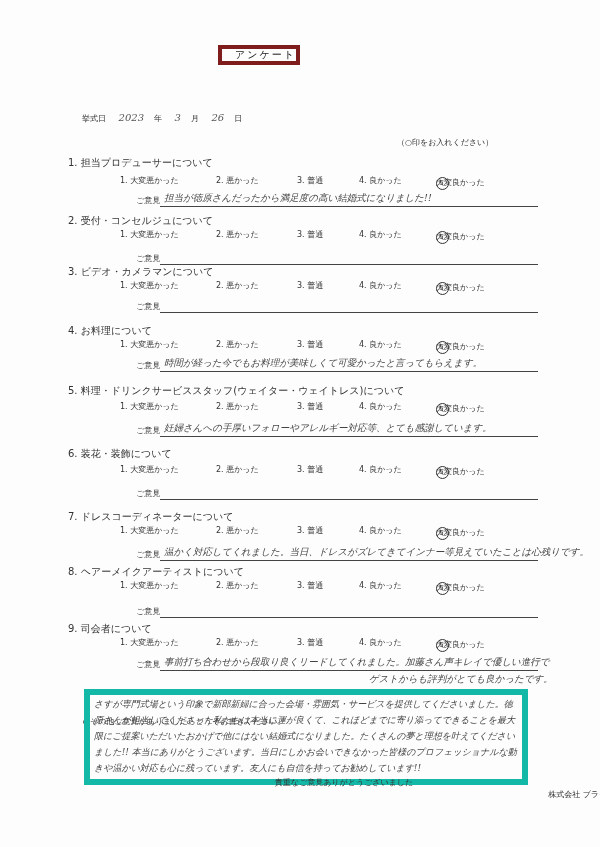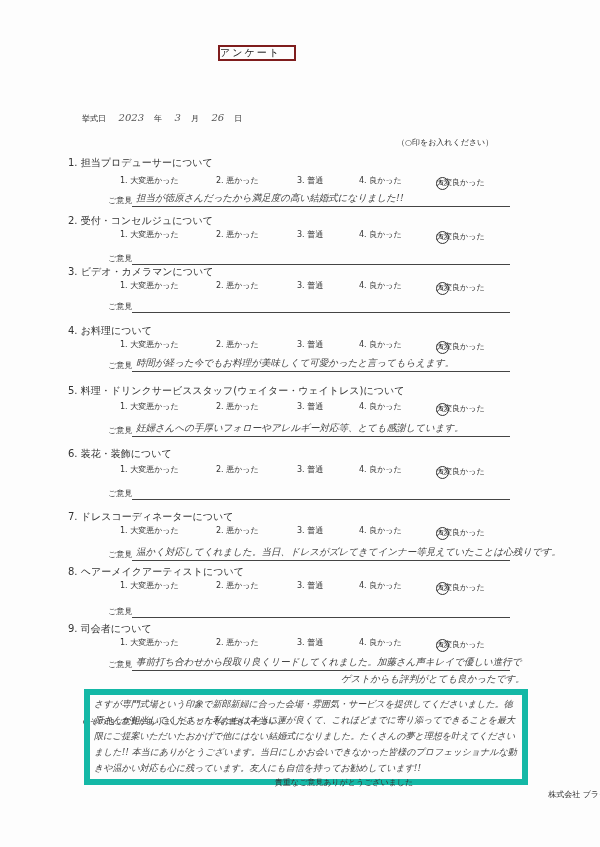--- a/index.html
+++ b/index.html
@@ -1,28 +1,28 @@
 <!DOCTYPE html>
 <html><head>
 <meta charset="utf-8">
 <style>
   html,body{margin:0;padding:0;background:#fff;}
   body{width:600px;height:847px;position:relative;overflow:hidden;font-family:"DejaVu Sans","Liberation Sans",sans-serif;color:#222;}
   .page{position:absolute;left:0;top:0;width:600px;height:847px;background:#fdfdfd;}
-  .title-box{position:absolute;left:218px;top:45px;width:74px;height:12px;border:2px solid #7f1d1d;font-size:10px;line-height:12px;text-align:left;letter-spacing:2px;}
+  .title-box{position:absolute;left:218px;top:45px;width:74px;height:12px;border:4px solid #7f1d1d;font-size:10px;line-height:12px;text-align:right;letter-spacing:2px;}
   .date-row{position:absolute;left:82px;top:112px;font-size:8px;color:#333;white-space:nowrap;}
   .date-row .hw{font-family:"DejaVu Serif",serif;font-style:italic;color:#555;font-size:10px;margin:0 10px;}
   .instruction{position:absolute;left:397px;top:137px;font-size:8px;color:#333;}
   .q{position:absolute;left:68px;width:480px;}
   .q-title{font-size:10px;height:12px;line-height:12px;color:#333;white-space:nowrap;}
   .ratings{position:relative;height:14px;margin-top:4px;font-size:8px;color:#333;}
   .ratings span{position:absolute;top:2px;white-space:nowrap;}
   .r1{left:52px}.r2{left:148px}.r3{left:229px}.r4{left:291px}.r5{left:368px}
   .circled{display:inline-block;width:11px;height:11px;border:1px solid #333;border-radius:50%;text-align:center;line-height:11px;font-size:7px;margin-right:1px;}
-  .opinion{position:relative;height:16px;margin-top:4px;margin-left:40px;width:402px;}
+  .opinion{position:relative;height:16px;margin-top:4px;margin-left:68px;width:402px;}
   .op-label{position:absolute;left:0;bottom:1px;font-size:8px;color:#333;}
   .op-line{position:absolute;left:24px;right:0;bottom:0;border-bottom:1px solid #444;}
   .op-text{position:absolute;left:28px;bottom:2px;font-family:"DejaVu Serif",serif;font-style:italic;font-size:9.5px;color:#444;white-space:nowrap;}
   .op-text2{position:absolute;left:233px;top:18px;font-family:"DejaVu Serif",serif;font-style:italic;font-size:9.5px;color:#444;white-space:nowrap;}
   .other-label{position:absolute;left:83px;top:716px;font-size:8px;color:#333;}
   .other-box{position:absolute;left:84px;top:689px;width:432px;height:84px;border:6px solid #14b8a6;}
   .other-box p{margin:0;padding:1px 4px;font-family:"DejaVu Serif",serif;font-style:italic;font-size:9px;line-height:16px;color:#444;white-space:normal;}
   .footer1{position:absolute;left:0;width:600px;top:777px;text-align:center;font-size:8px;color:#333;margin-left:44px;}
   .footer2{position:absolute;left:0;width:600px;top:789px;text-align:right;font-size:8px;color:#333;padding-left:48px;}
 </style>

